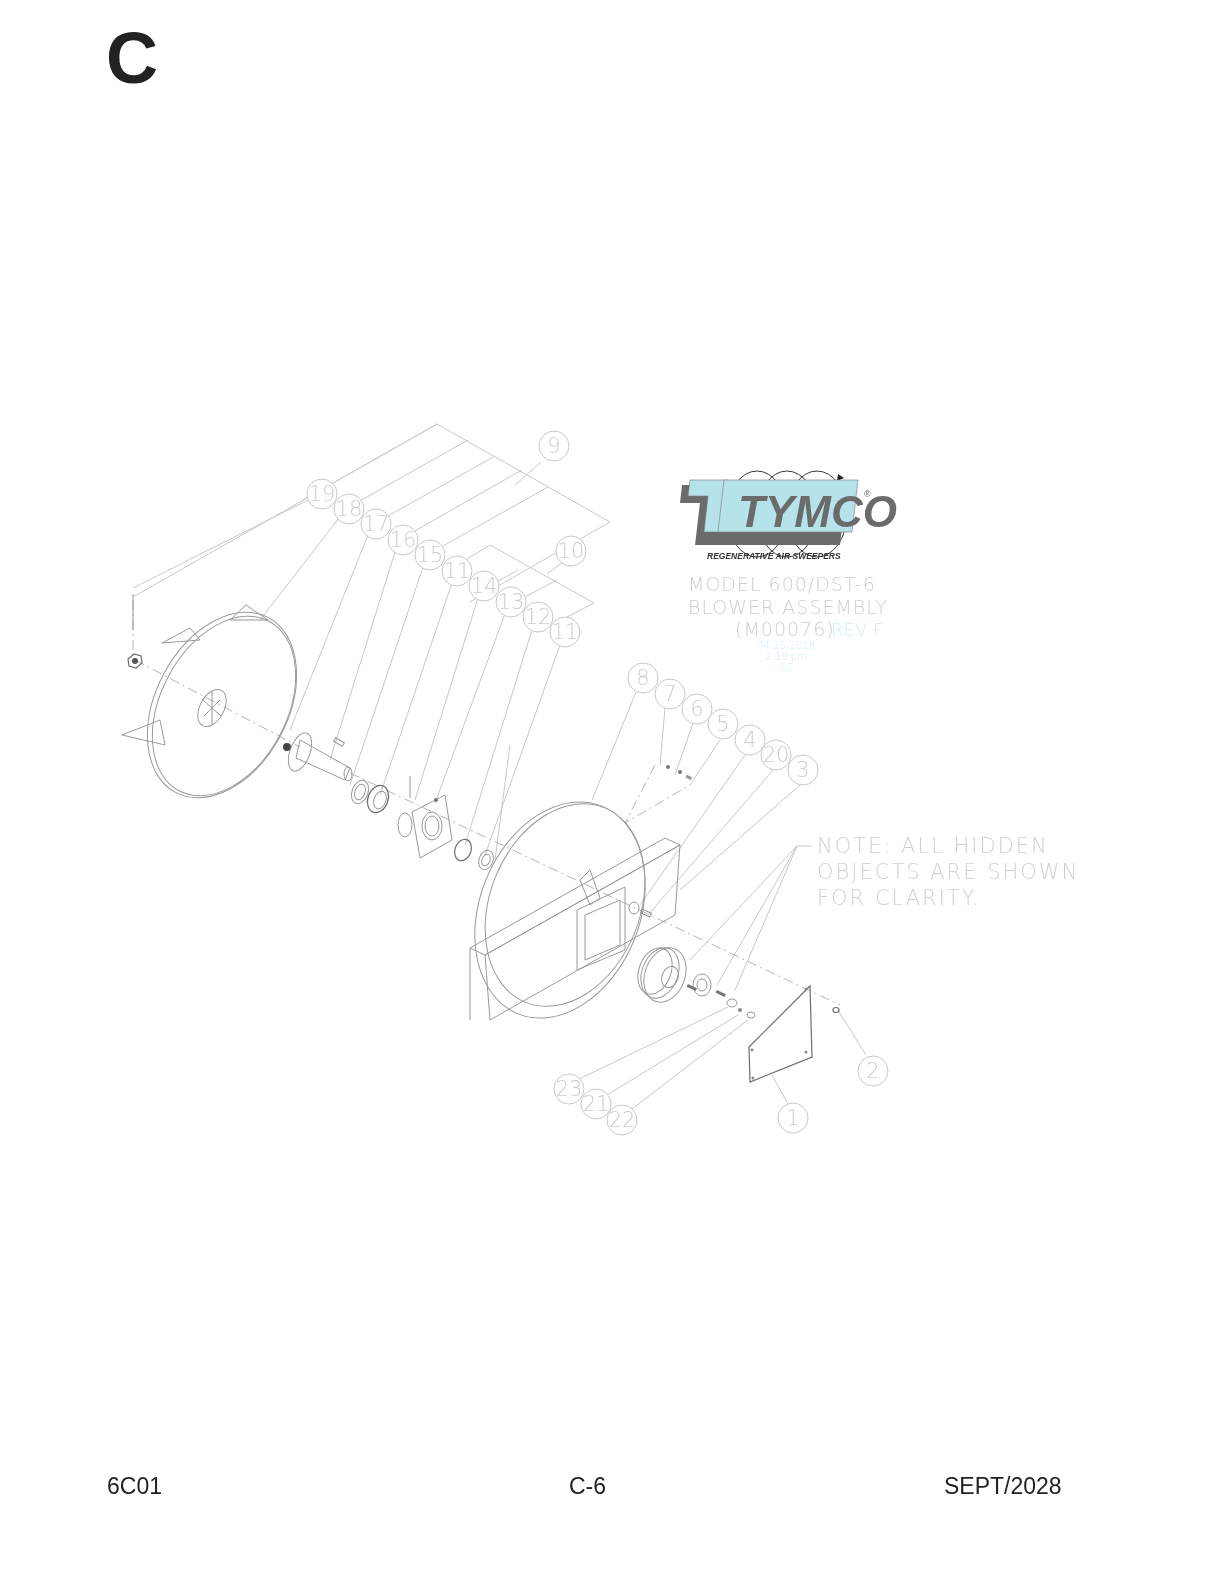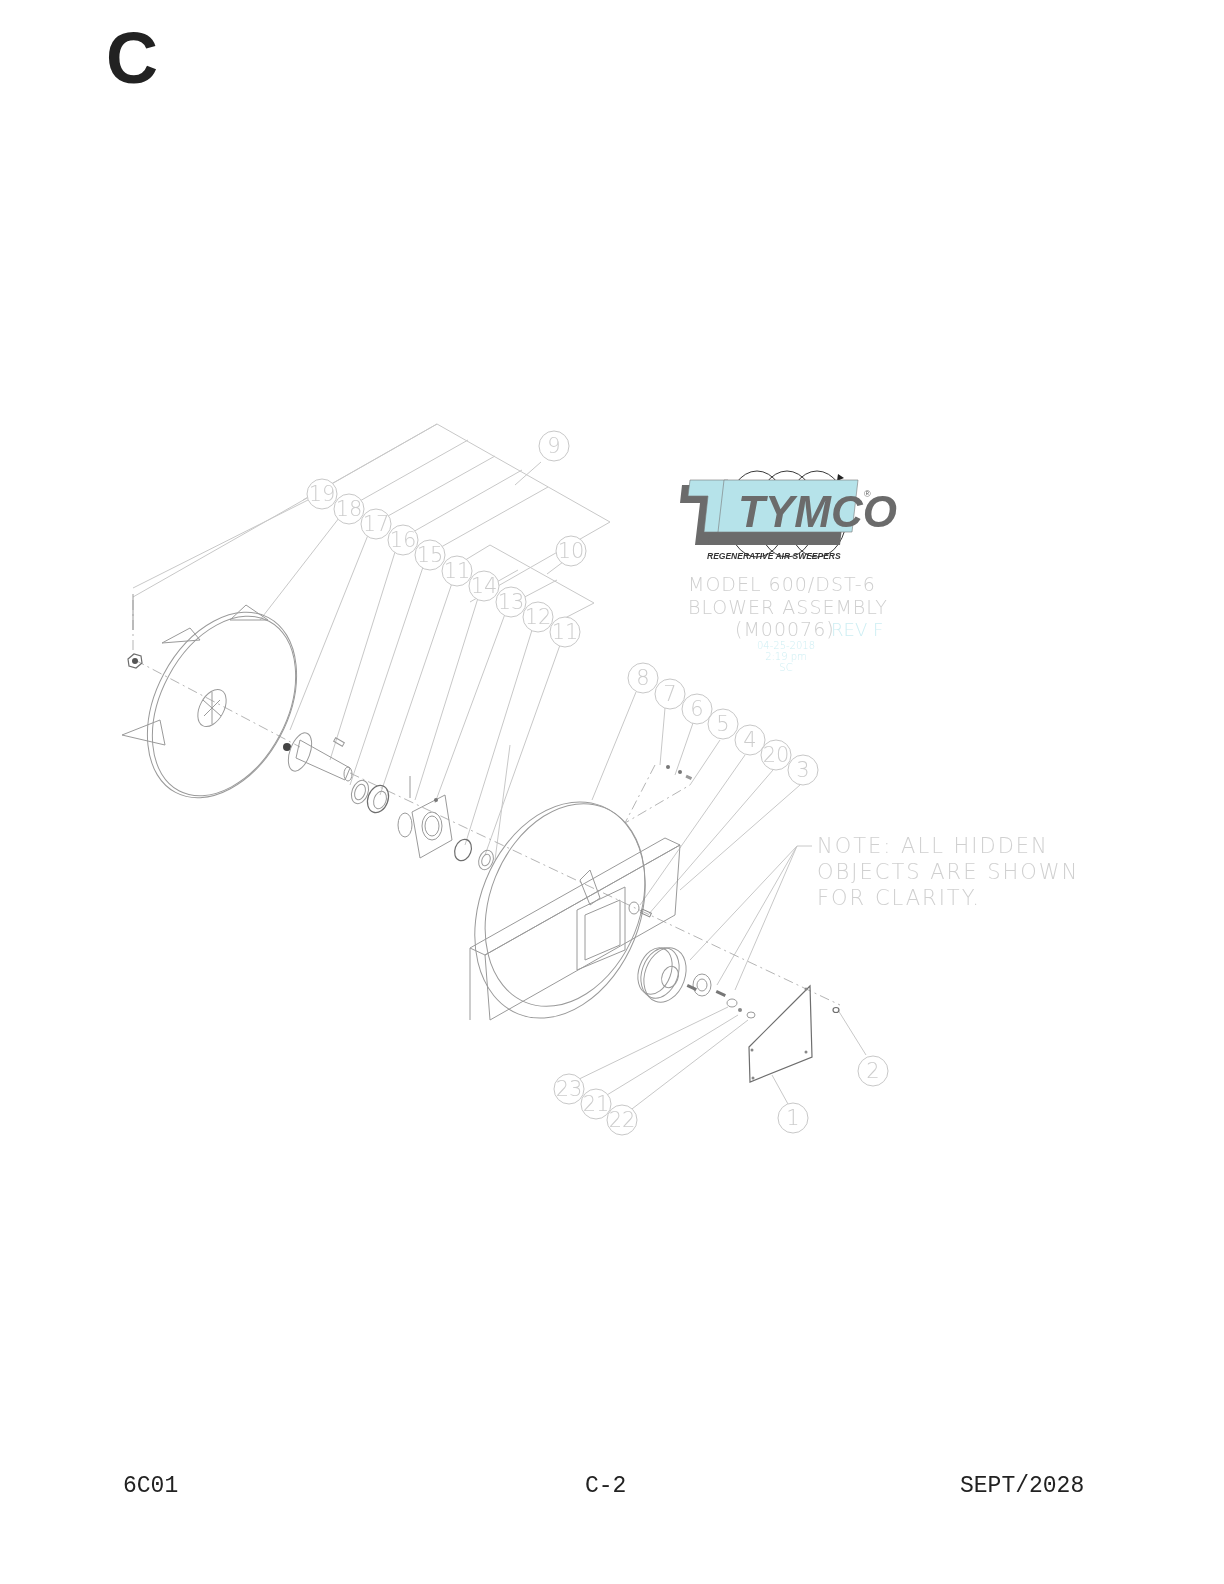--- a/index.html
+++ b/index.html
@@ -1,19 +1,19 @@
 <!DOCTYPE html>
 <html><head>
 <meta charset="utf-8">
 <style>
   html, body { margin: 0; padding: 0; background: #ffffff; }
   body { width: 1224px; height: 1584px; position: relative; overflow: hidden; font-family: "Liberation Sans", sans-serif; }
   .section-letter { position: absolute; left: 106px; top: 22px; font-size: 72px; font-weight: bold; color: #222222; line-height: 1; font-family: "Liberation Sans", sans-serif; }
   .drawing { position: absolute; left: 0; top: 0; width: 1224px; height: 1584px; }
-  .footer-item { position: absolute; top: 1473px; font-size: 23px; color: #222222; font-family: Liberation Mono, monospace; margin-left: 16px; }
+  .footer-item { position: absolute; top: 1473px; font-size: 23px; color: #222222; font-family: Liberation Sans, sans-serif; }
   .footer-left { left: 107px; }
   .footer-center { left: 569px; }
   .footer-right { left: 944px; }
   .ln { stroke: #c8c8c8; stroke-width: 1; fill: none; }
   .part { stroke: #9a9a9a; stroke-width: 1; fill: none; }
   .partd { stroke: #6e6e6e; stroke-width: 1.2; fill: none; }
   .dash { stroke: #b5b5b5; stroke-width: 1; fill: none; stroke-dasharray: 10 4 2 4; }
   .balloon circle { stroke: #c8c8c8; stroke-width: 1; fill: #ffffff; }
   .balloon text { font-family: "DejaVu Sans", sans-serif; font-size: 21px; fill: #cdcdcd; font-weight: 200; text-anchor: middle; dominant-baseline: central; }
   .cad-text { font-family: "DejaVu Sans", sans-serif; font-weight: 200; fill: #cfcfcf; letter-spacing: 1px; }
@@ -300,14 +300,14 @@
   </g>
 
   <g>
     <text x="817" y="853" class="note-text">NOTE: ALL HIDDEN</text>
     <text x="817" y="879" class="note-text">OBJECTS ARE SHOWN</text>
     <text x="817" y="905" class="note-text">FOR CLARITY.</text>
   </g>
 </svg>
 
 <div class="footer-item footer-left">6C01</div>
-<div class="footer-item footer-center">C-2</div>
+<div class="footer-item footer-center">C-6</div>
 <div class="footer-item footer-right">SEPT/2028</div>
 
 </body></html>

